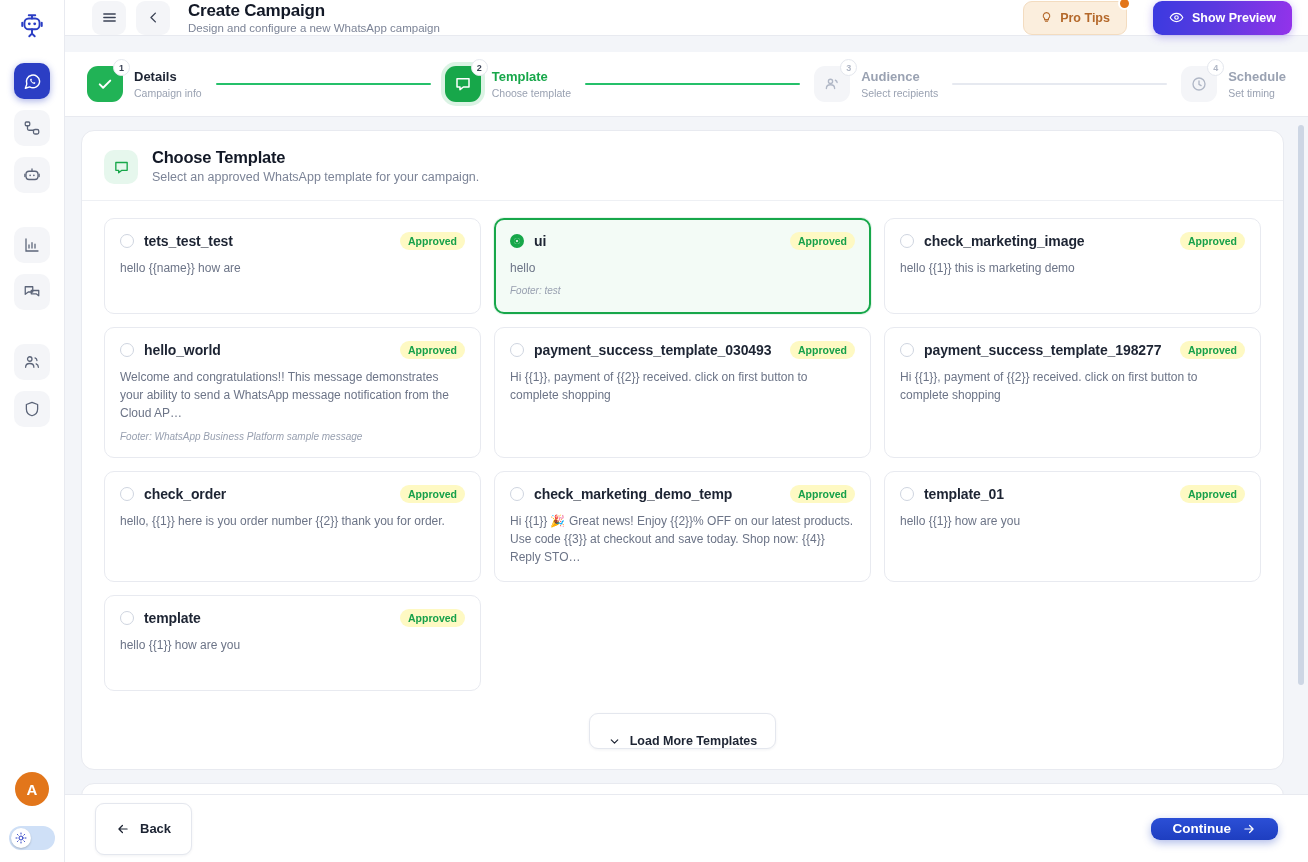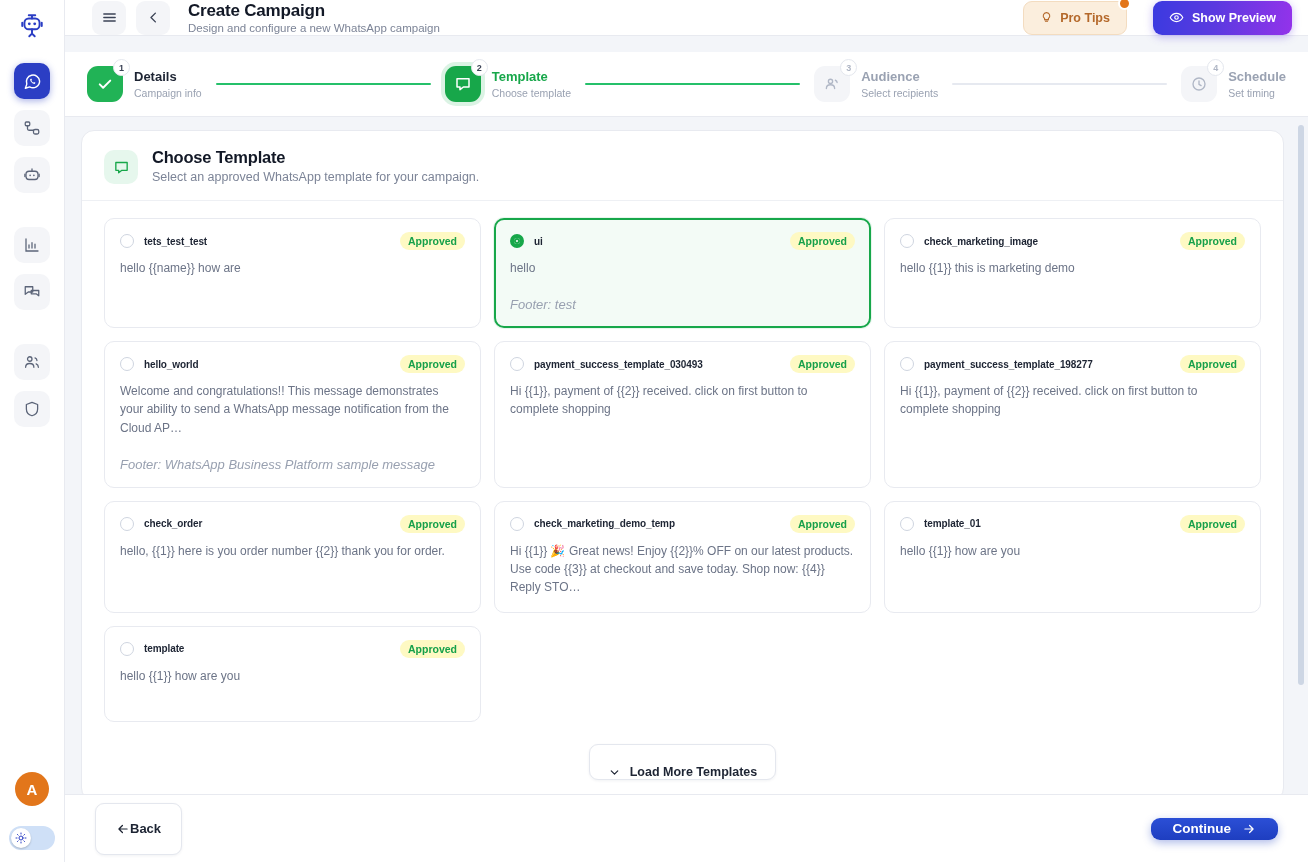--- a/index.html
+++ b/index.html
@@ -150,46 +150,46 @@
   }
   .tpl-top { display:flex; align-items:center; gap:10px; }
   .radio {
     width:14px; height:14px; border-radius:50%; border:1.6px solid #cfd5e0;
     flex:0 0 auto; background:#fff;
   }
   .radio.on {
     border:4px solid #17a74a; background:#fff;
     box-shadow: inset 0 0 0 2px #17a74a;
   }
-  .tpl-name { font-size:10px; font-weight:700; color:#1d2433; letter-spacing:-.1px; }
+  .tpl-name { font-size:14px; font-weight:700; color:#1d2433; letter-spacing:-.1px; }
   .badge {
     margin-left:auto; font-size:10.5px; font-weight:700; color:#16a04a;
     background:#fef9c3; border-radius:9px; padding:3px 8px; white-space:nowrap;
   }
   .tpl-body { font-size:12px; color:#6c7487; line-height:1.52; margin-top:9px; }
-  .tpl-footer { font-size:13px; color:#98a0b0; font-style:italic; margin-top:20px; }
+  .tpl-footer { font-size:10px; color:#98a0b0; font-style:italic; margin-top:8px; }
 
   #load-more-wrap { display:flex; justify-content:center; padding: 22px 0 20px 0; }
   #load-more {
     height:36px; padding:0 18px; border-radius:9px; background:#fff;
     border:1px solid #e4e7ee; box-shadow:0 1px 3px rgba(20,30,60,.06);
     display:flex; align-items:flex-end; gap:9px; font-size:12.5px; font-weight:700; color:#1d2433;
     cursor:pointer;
   }
 
   
   #bottombar {
     position:absolute; left:65px; bottom:0; width:1243px; height:68px;
     background:#fff; border-top:1px solid #e8eaf0;
     display:flex; align-items:center; padding: 0 30px; z-index:25;
   }
   #back-btn {
     height:52px; padding:0 20px; border-radius:9px; background:#fff;
     border:1px solid #e4e7ee; box-shadow:0 1px 3px rgba(20,30,60,.06);
-    display:flex; align-items:center; gap:0; font-size:13px; font-weight:700; color:#1d2433;
+    display:flex; align-items:center; gap:10px; font-size:13px; font-weight:700; color:#1d2433;
     cursor:pointer;
   }
   #continue-btn {
     margin-left:auto; height:22px; padding:0 22px; border-radius:9px;
     background: linear-gradient(180deg,#2b4fd6 0%, #1e3ec0 100%);
     color:#fff; display:flex; align-items:center; gap:11px;
     font-size:13.5px; font-weight:700; cursor:pointer;
     box-shadow:0 3px 9px rgba(30,62,192,.35);
   }
   svg { display:block; }

